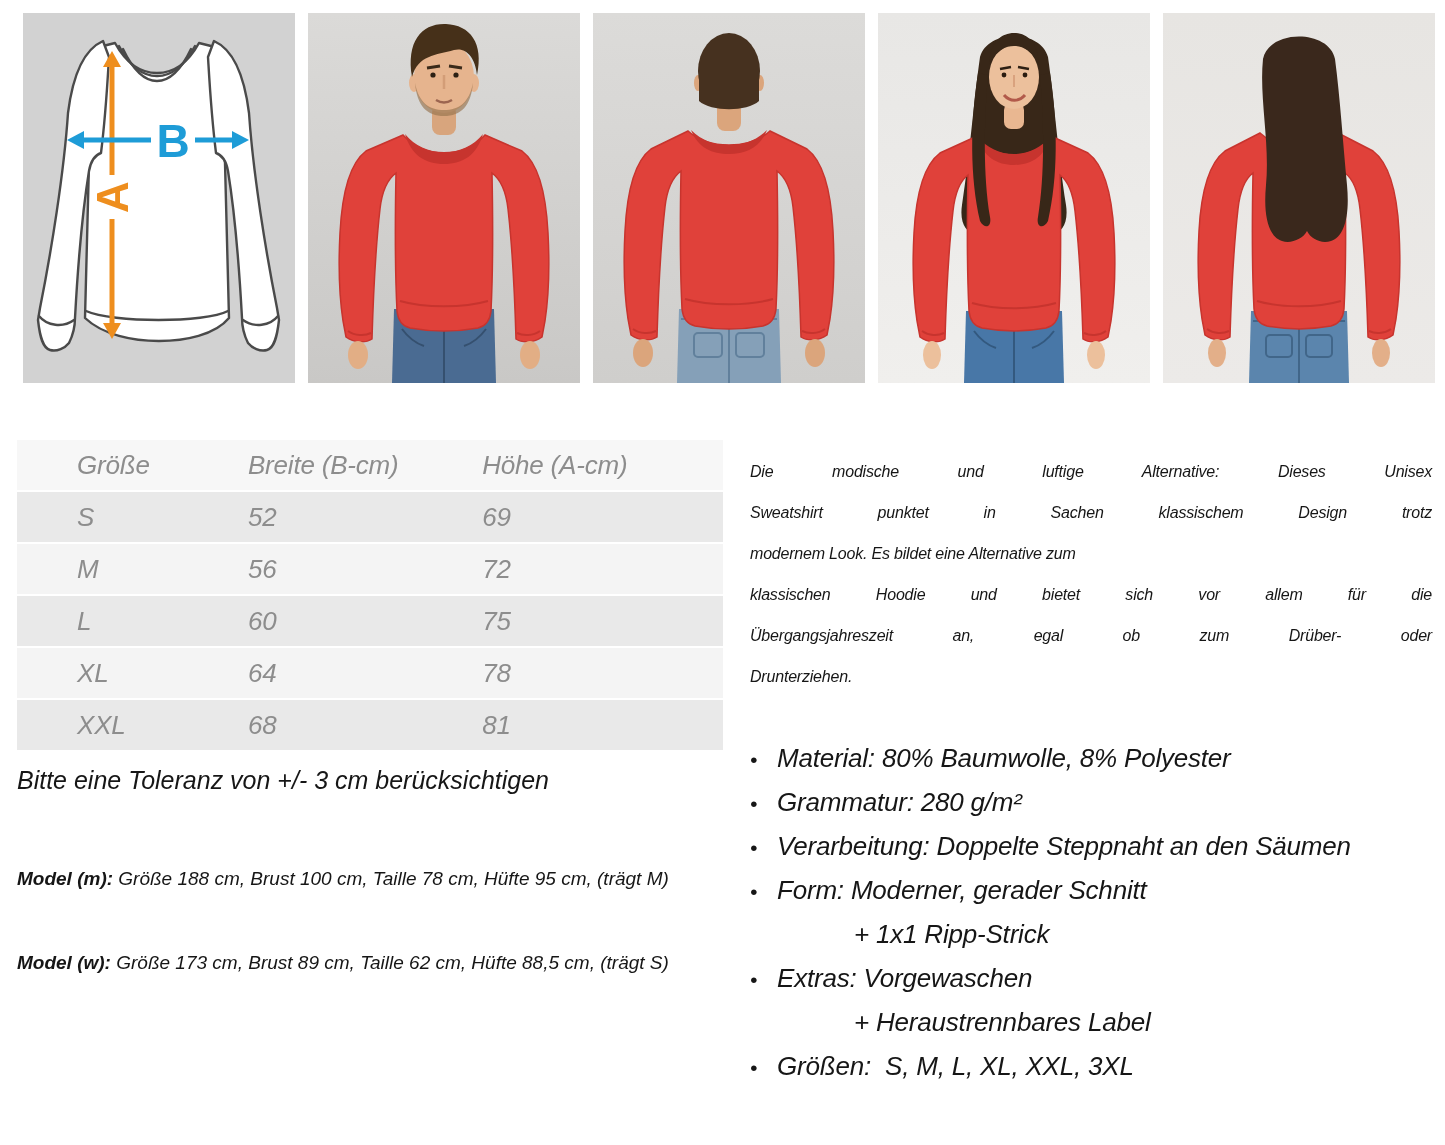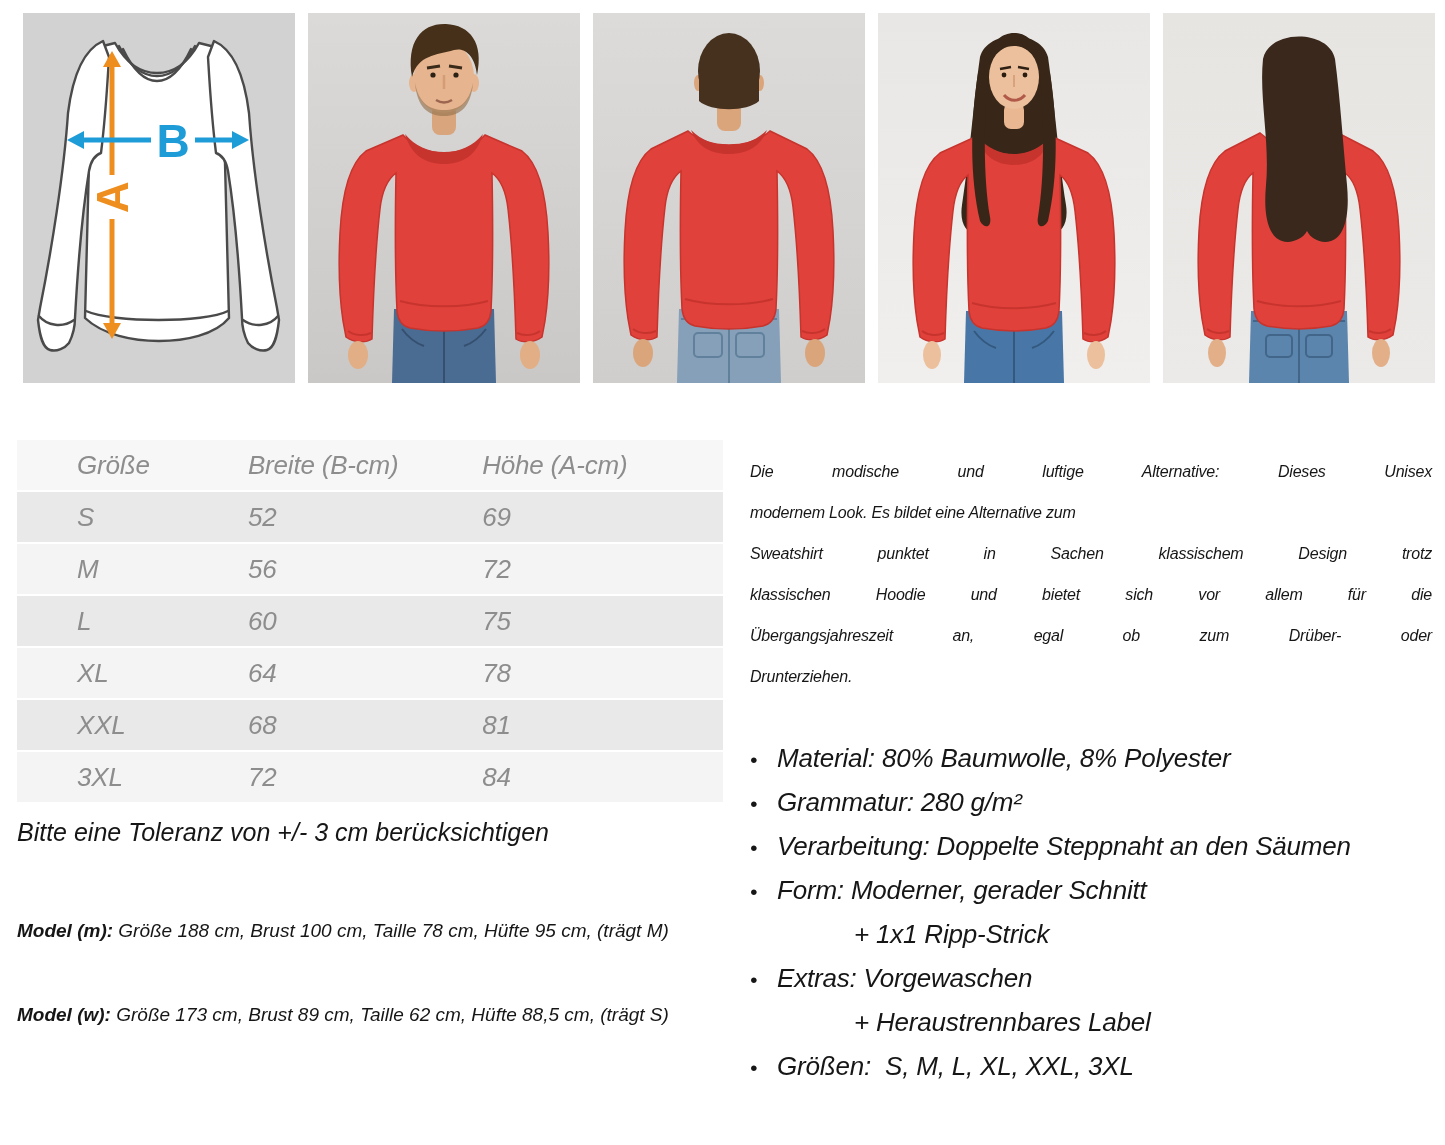--- a/index.html
+++ b/index.html
@@ -246,40 +246,35 @@
         <tr>
           <td>XL</td>
           <td>64</td>
           <td>78</td>
         </tr>
         <tr class="dark">
           <td>XXL</td>
           <td>68</td>
           <td>81</td>
         </tr>
-        <tr>
-          <td>3XL</td>
-          <td>72</td>
-          <td>84</td>
-        </tr>
       </tbody>
     </table>
 
     <p class="tolerance">Bitte eine Toleranz von +/- 3 cm berücksichtigen</p>
 
     <p class="model m"><span class="lbl">Model (m):</span><span> Größe 188 cm, Brust 100 cm, Taille 78 cm, Hüfte 95 cm, (trägt M)</span></p>
 
     <p class="model w"><span class="lbl">Model (w):</span><span> Größe 173 cm, Brust 89 cm, Taille 62 cm, Hüfte 88,5 cm, (trägt S)</span></p>
   </div>
 
   <div class="right-col">
     <div class="desc">
       <div class="line just">Die modische und luftige Alternative: Dieses Unisex</div>
+      <div class="line just">Sweatshirt punktet in Sachen klassischem Design trotz</div>
       <div class="line">modernem Look. Es bildet eine Alternative zum</div>
-      <div class="line just">Sweatshirt punktet in Sachen klassischem Design trotz</div>
       <div class="line just">klassischen Hoodie und bietet sich vor allem für die</div>
       <div class="line just">Übergangsjahreszeit an, egal ob zum Drüber- oder</div>
       <div class="line">Drunterziehen.</div>
     </div>
 
     <ul class="features">
       <li class="feature">
           <span class="dot">•</span>
           <span class="txt">Material: 80% Baumwolle, 8% Polyester</span>
         </li>

